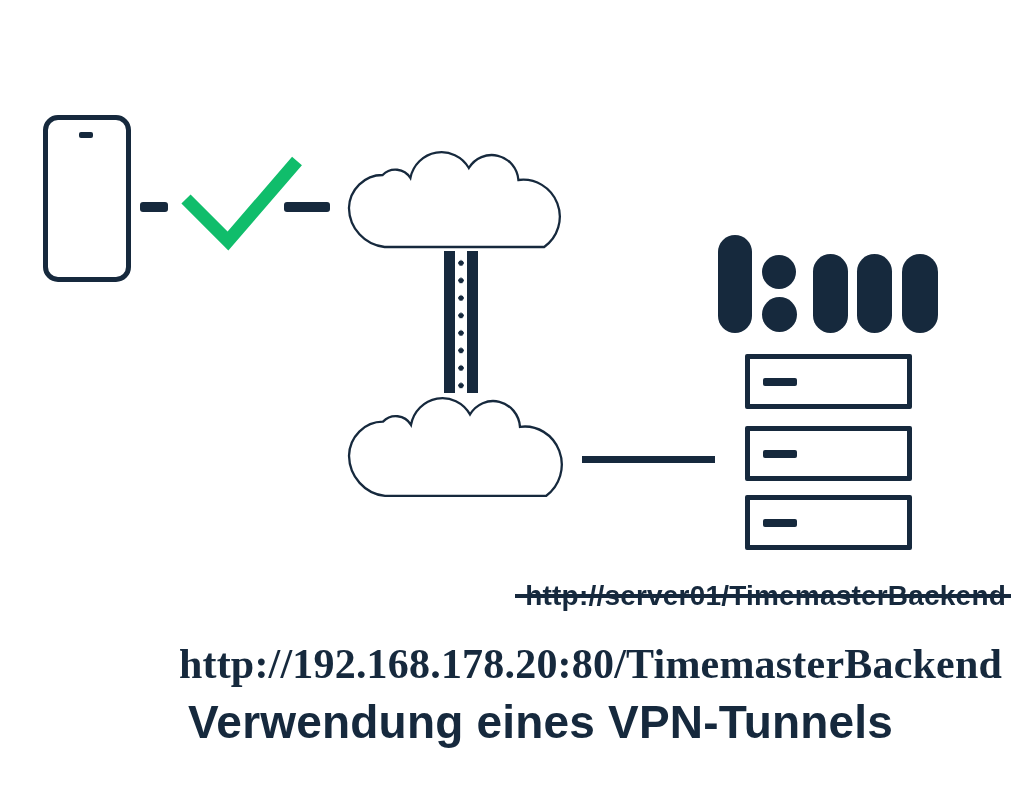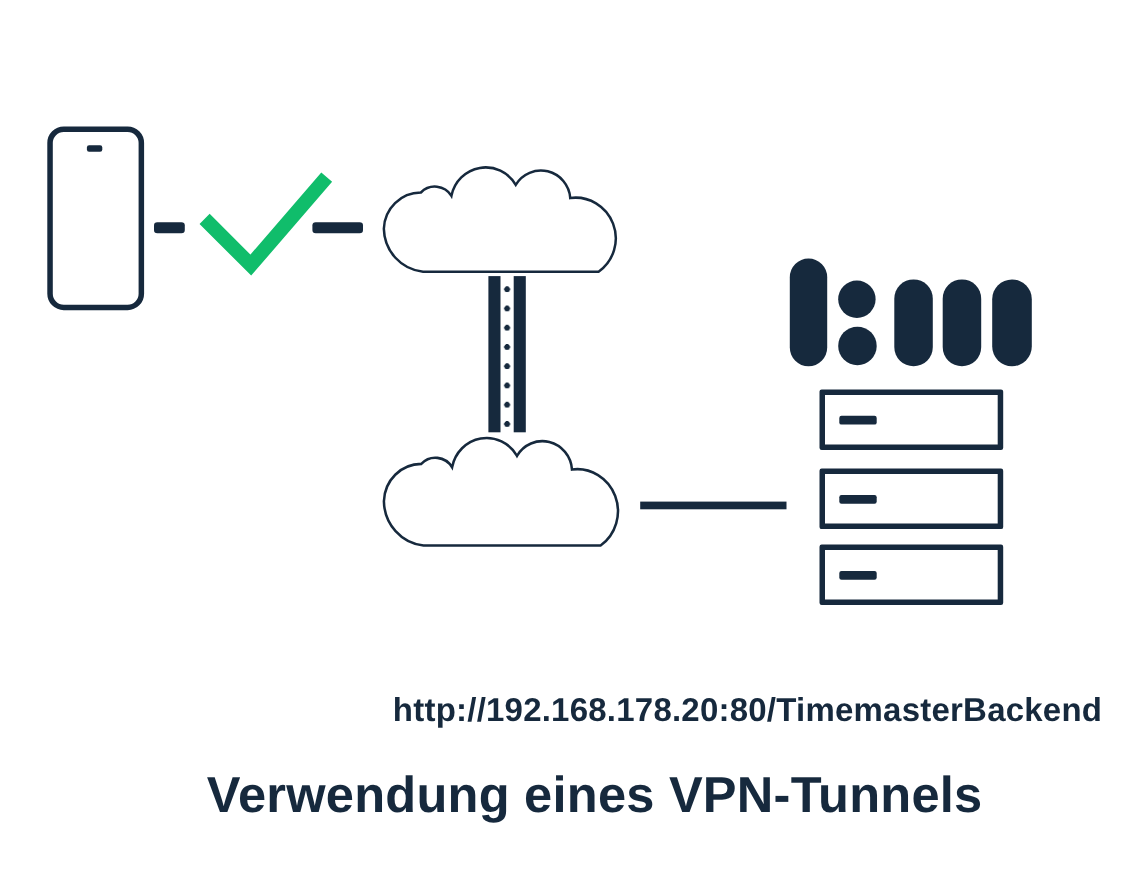--- a/index.html
+++ b/index.html
@@ -96,21 +96,21 @@
     letter-spacing:0.2px;
   }
   .url-old{
     right:18px;top:581px;font-size:28px;line-height:30px;
   }
   .url-old::after{
     content:"";position:absolute;left:-10px;right:-5px;top:13px;height:4px;
     background:var(--navy);
   }
   .url-new{
-    right:22px;top:628px;font-size:30px;line-height:36px;
+    right:22px;top:646px;font-size:42px;line-height:36px;font-family:Liberation Serif, serif;
   }
 
   
   .caption{
     left:188px;top:701px;
     color:var(--navy);
     font-weight:bold;
     font-size:46px;line-height:42px;
     white-space:nowrap;
     letter-spacing:0.2px;
@@ -163,17 +163,18 @@
       <div class="server-led"></div>
     </div>
     <div class="abs server-unit server-unit-2">
       <div class="server-led"></div>
     </div>
     <div class="abs server-unit server-unit-3">
       <div class="server-led"></div>
     </div>
   </div>
 
+  <div class="abs url url-old">http://server01/TimemasterBackend</div>
   <div class="abs url url-new">http://192.168.178.20:80/TimemasterBackend</div>
 
   <div class="abs caption">Verwendung eines VPN-Tunnels</div>
 
 </div>
 
 </body></html>

